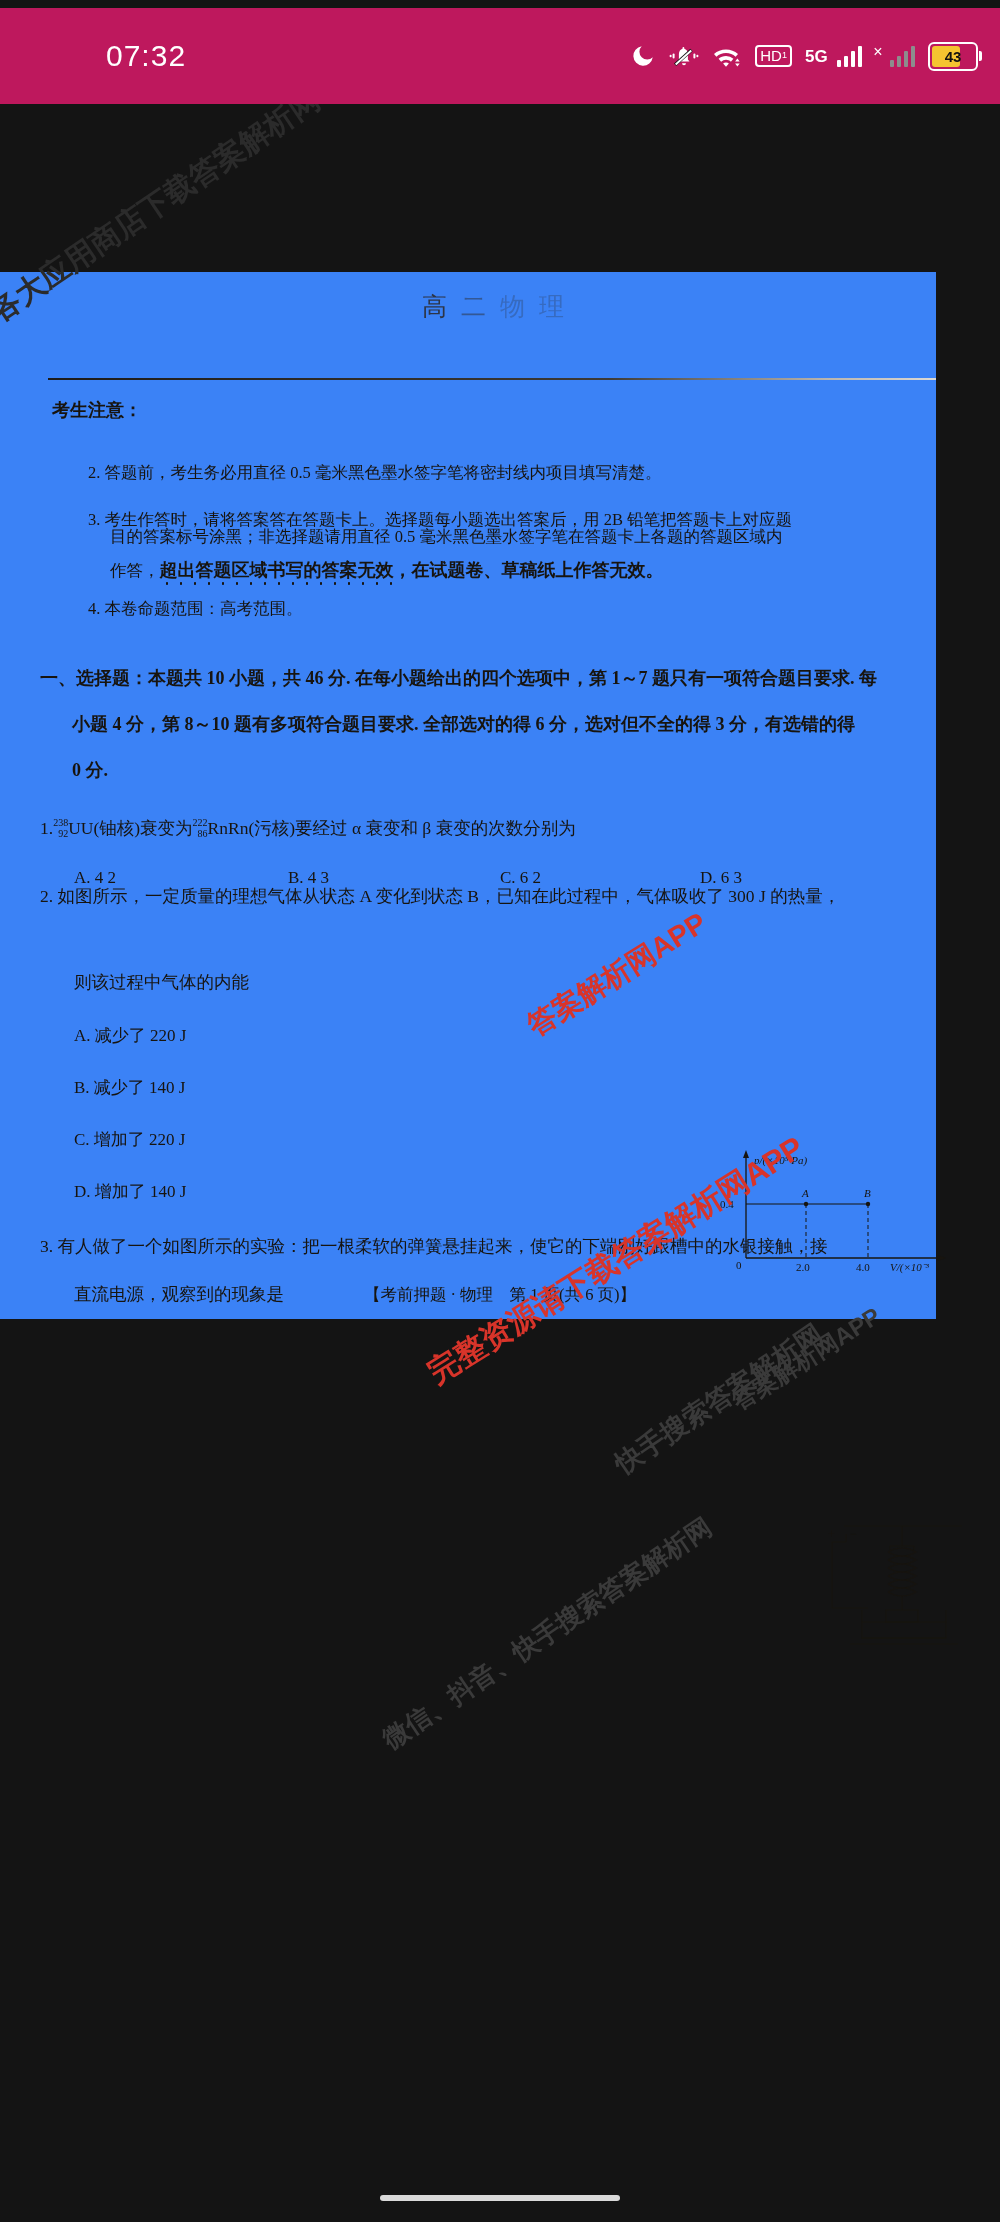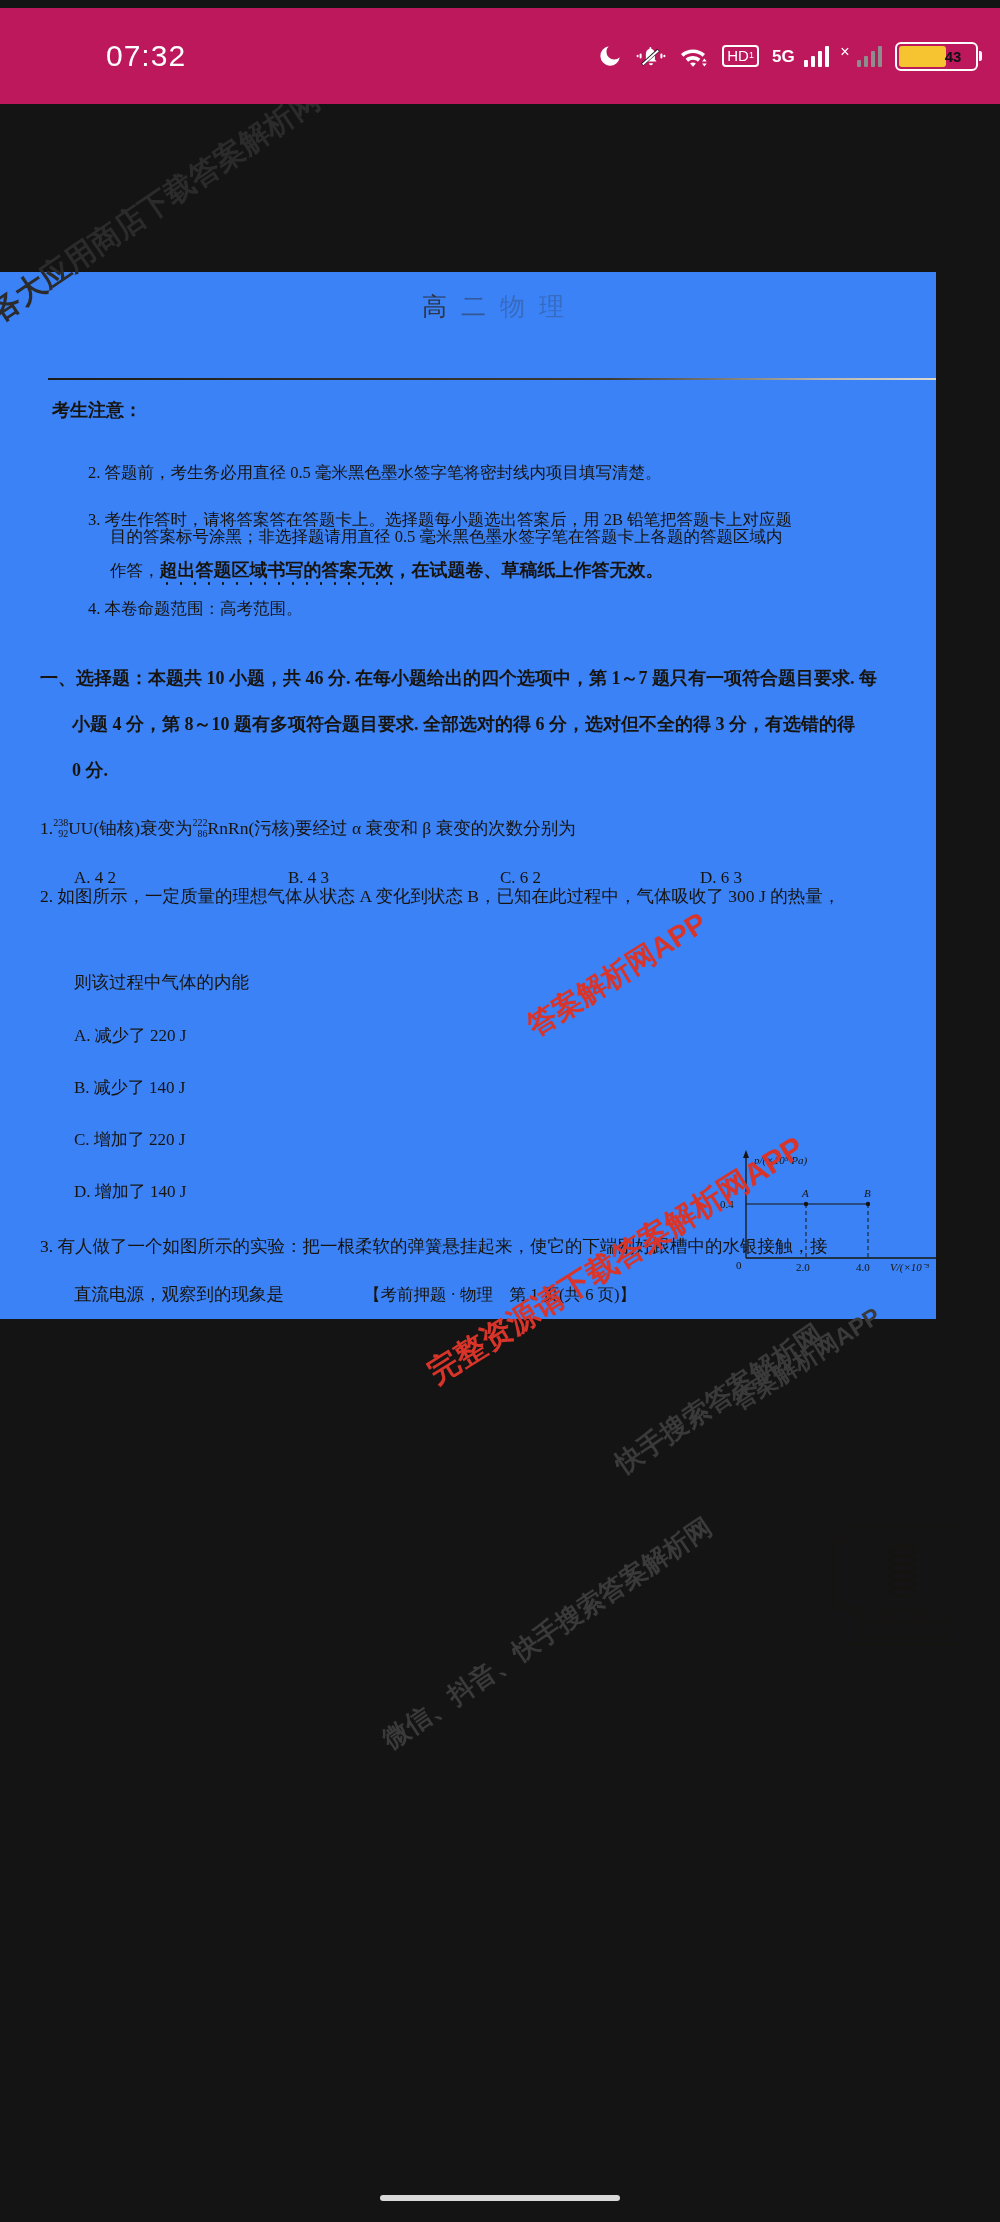--- a/index.html
+++ b/index.html
@@ -17,21 +17,21 @@
   .hd-badge sub{font-size:9px;vertical-align:bottom;}
   .fiveg{color:#fff;font-family:"Liberation Sans",sans-serif;font-size:17px;font-weight:700;
     line-height:1;margin-right:-4px;}
   .bars{display:flex;align-items:flex-end;gap:2.5px;height:22px;}
   .bars i{display:block;width:4.5px;background:#fff;border-radius:1px;}
   .bars.dim i{background:#8d8d8d;}
   .bars i:nth-child(1){height:7px}.bars i:nth-child(2){height:11px}
   .bars i:nth-child(3){height:16px}.bars i:nth-child(4){height:21px}
   .xmark{color:#fff;font-family:"Liberation Sans",sans-serif;font-size:16px;margin:0 -6px 9px -2px;}
   .battery{position:relative;width:46px;height:25px;border:2.5px solid #fff;border-radius:6px;
-    display:flex;align-items:center;justify-content:center;padding-left:33px;}
+    display:flex;align-items:center;justify-content:center;}
   .battery::after{content:"";position:absolute;right:-6px;top:7px;width:3px;height:10px;
     background:#fff;border-radius:0 2px 2px 0;}
   .battery .fill{position:absolute;left:2px;top:2px;bottom:2px;width:60%;background:#f5c430;border-radius:3px;}
   .battery .lvl{position:relative;color:#111;font-family:"Liberation Sans",sans-serif;
     font-size:15px;font-weight:700;line-height:1;}
 
   
   .paper{position:absolute;left:0;top:272px;width:936px;height:1047px;background:#3b82f6;overflow:hidden;}
   .paper-inner{position:relative;width:1000px;height:1047px;color:#15120f;}
 

